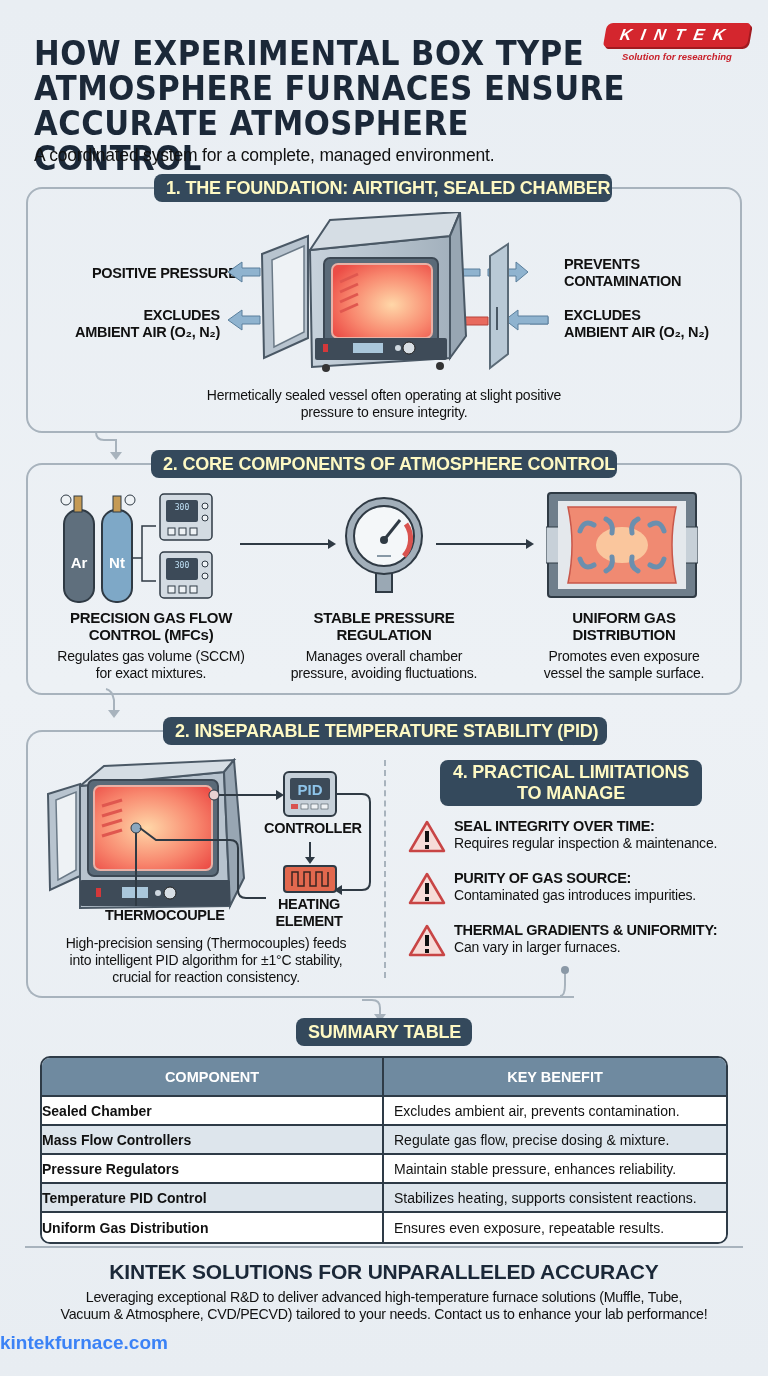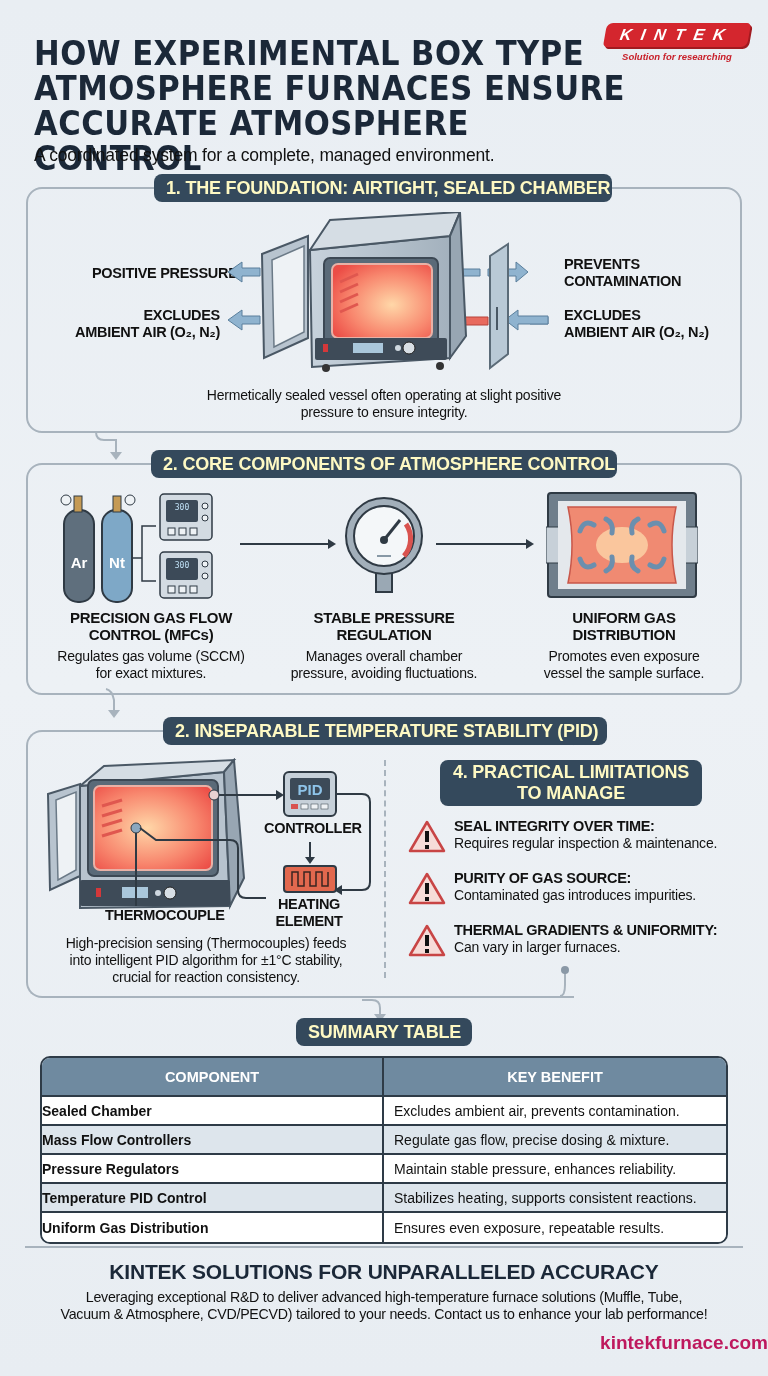--- a/index.html
+++ b/index.html
@@ -54,21 +54,21 @@
   table.sum td { height: 29px; font-size: 14px; border-bottom: 2px solid #2e3b47; }
   table.sum tr:last-child td { border-bottom: none; }
   table.sum td.c1 { font-weight: 700; width: 342px; border-right: 2px solid #2e3b47; }
   table.sum th.c1 { border-right: 2px solid #2e3b47; }
   table.sum td.c2 { padding-left: 10px; }
   table.sum tr.odd td { background: #ffffff; }
   table.sum tr.even td { background: #dde5ec; }
 
   .footer-title { left: 0; width: 768px; top: 1260px; text-align: center; font-size: 21px; font-weight: 700; color: #1b2838; letter-spacing: -0.2px; }
   .footer-text { left: 30px; width: 708px; top: 1289px; text-align: center; font-size: 14.2px; line-height: 17px; letter-spacing: -0.25px; }
-  .footer-link { left: 0; width: 768px; top: 1332px; text-align: right; font-size: 19px; font-weight: 700; color: #be185d; }
+  .footer-link { left: 0; width: 768px; top: 1332px; text-align: left; font-size: 19px; font-weight: 700; color: #3b82f6; }
 </style>
 </head>
 <body>
 
 <div class="abs title">HOW EXPERIMENTAL BOX TYPE ATMOSPHERE FURNACES ENSURE ACCURATE ATMOSPHERE CONTROL</div>
 <div class="abs subtitle">A coordinated system for a complete, managed environment.</div>
 <div class="abs logo">
   <div class="logo-badge">KINTEK</div>
   <div class="logo-tag">Solution for researching</div>
 </div>

